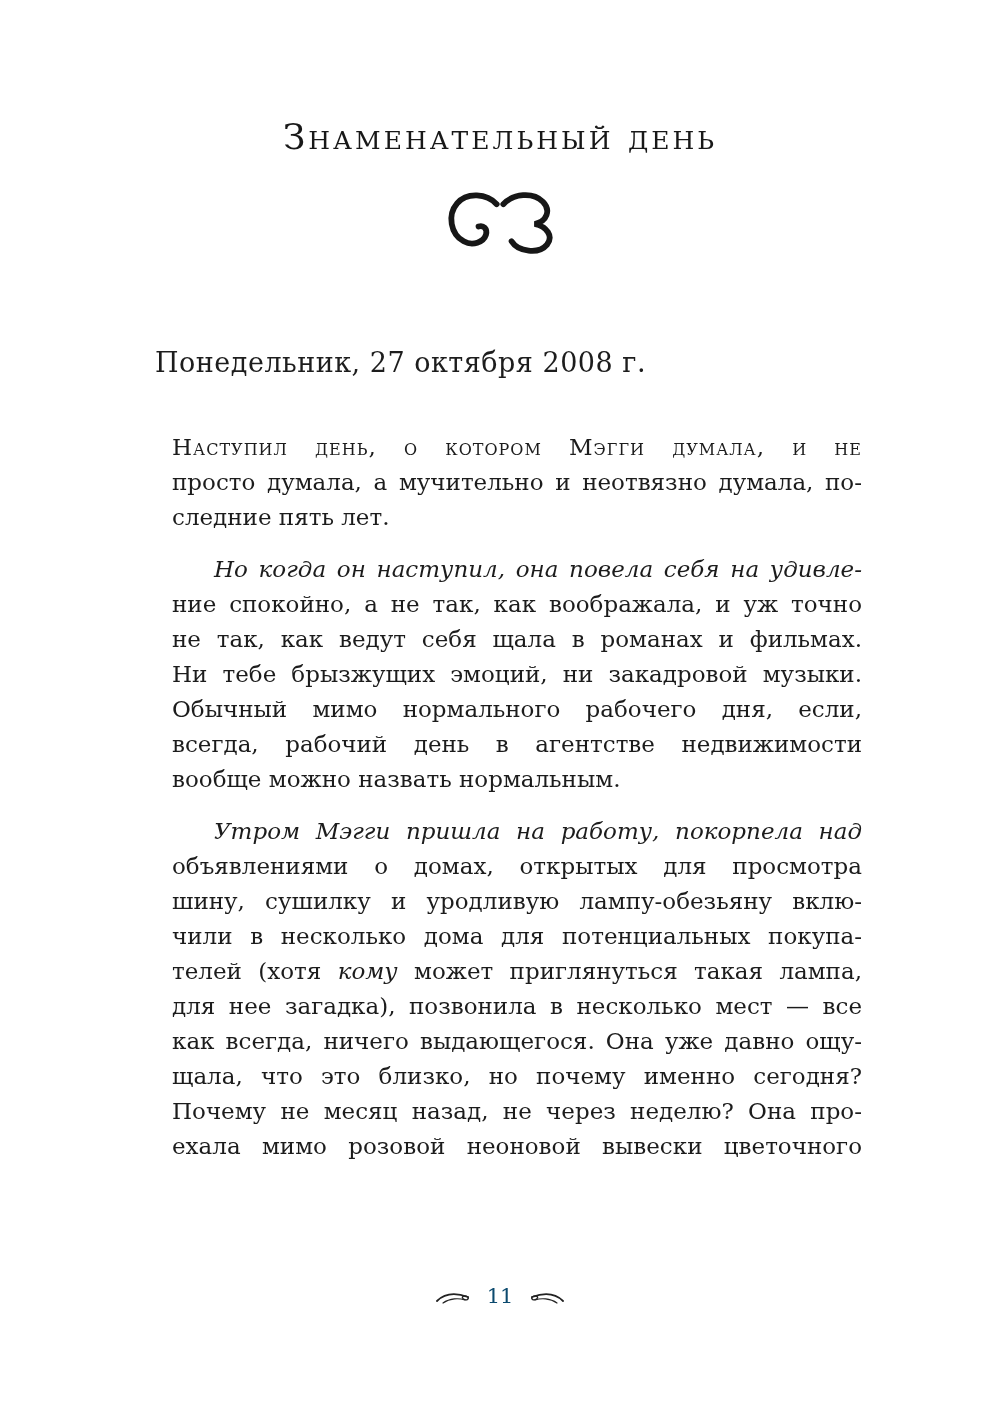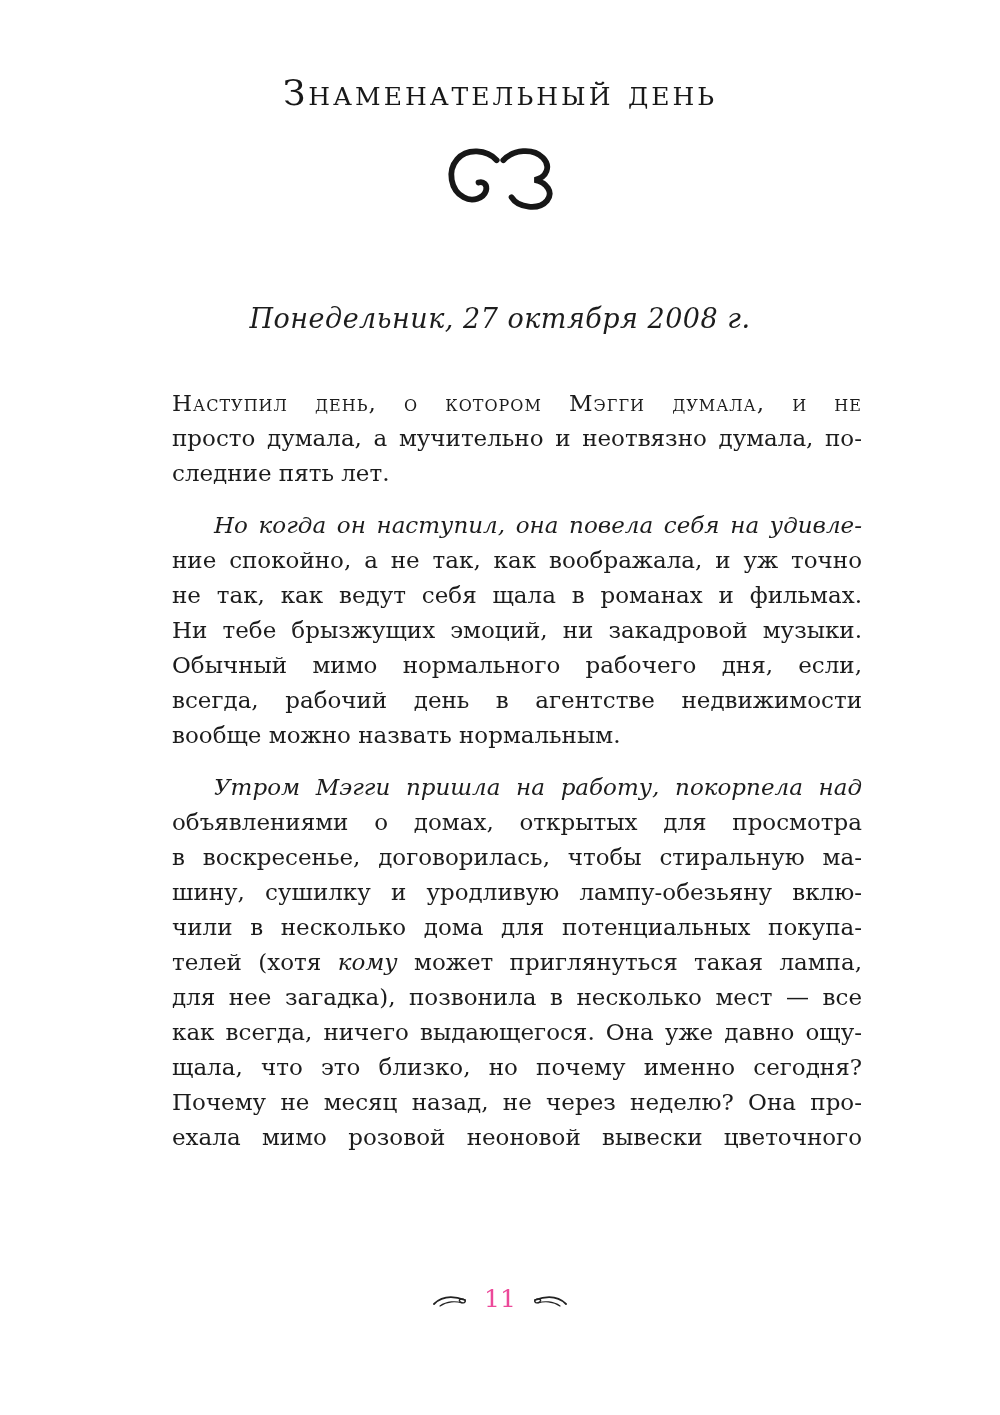--- a/index.html
+++ b/index.html
@@ -8,39 +8,37 @@
     width: 1000px;
     height: 1415px;
     background: #ffffff;
     color: #1c1c1c;
     font-family: "DejaVu Serif", serif;
     overflow: hidden;
   }
   .content {
     width: 690px;
     margin: 0 auto;
-    padding-top: 72px;
+    padding-top: 116px;
   }
   .chapter-title {
     text-align: center;
     font-variant: small-caps;
     font-size: 36px;
     letter-spacing: 3px;
     font-weight: 400;
     color: #181818;
     white-space: nowrap;
   }
   .ornament {
     text-align: center;
     margin-top: 34px;
     line-height: 0;
   }
   .dateline {
-    text-align: center;
-    font-style: italic;
     font-size: 27px;
     letter-spacing: 0.5px;
     margin-top: 90px;
     color: #1d1d1d;
   }
   .body-text {
     margin-top: 52px;
     font-size: 23px;
     line-height: 35px;
   }
@@ -56,21 +54,21 @@
   .line.lead { font-variant: small-caps; letter-spacing: 1px; }
   .footer {
     position: absolute;
     left: 0; right: 0;
     top: 1284px;
     display: flex;
     justify-content: center;
     align-items: center;
     gap: 16px;
   }
-  .page-number { font-size: 25px; color: #ec4899; }
+  .page-number { font-size: 21px; color: #0c4a6e; }
   .flourish svg { display: inline-block; vertical-align: middle; }
   .flip { transform: scale(-1, 1); }
 </style>
 </head>
 <body>
 
 <div class="page">
   <div class="content">
 
     <div class="chapter-title">Знаменательный день</div>
@@ -97,21 +95,20 @@
           <div class="line">ние спокойно, а не так, как воображала, и уж точно</div>
           <div class="line">не так, как ведут себя щала в романах и фильмах.</div>
           <div class="line">Ни тебе брызжущих эмоций, ни закадровой музыки.</div>
           <div class="line">Обычный мимо нормального рабочего дня, если,</div>
           <div class="line">всегда, рабочий день в агентстве недвижимости</div>
           <div class="line final">вообще можно назвать нормальным.</div>
         </div>
         <div class="para">
           <div class="line indent">Утром Мэгги пришла на работу, покорпела над</div>
           <div class="line">объявлениями о домах, открытых для просмотра</div>
-          <div class="line">в воскресенье, договорилась, чтобы стиральную ма-</div>
           <div class="line">шину, сушилку и уродливую лампу-обезьяну вклю-</div>
           <div class="line">чили в несколько дома для потенциальных покупа-</div>
           <div class="line">телей (хотя <i>кому</i> может приглянуться такая лампа,</div>
           <div class="line">для нее загадка), позвонила в несколько мест — все</div>
           <div class="line">как всегда, ничего выдающегося. Она уже давно ощу-</div>
           <div class="line">щала, что это близко, но почему именно сегодня?</div>
           <div class="line">Почему не месяц назад, не через неделю? Она про-</div>
           <div class="line">ехала мимо розовой неоновой вывески цветочного</div>
         </div>
       </div>

